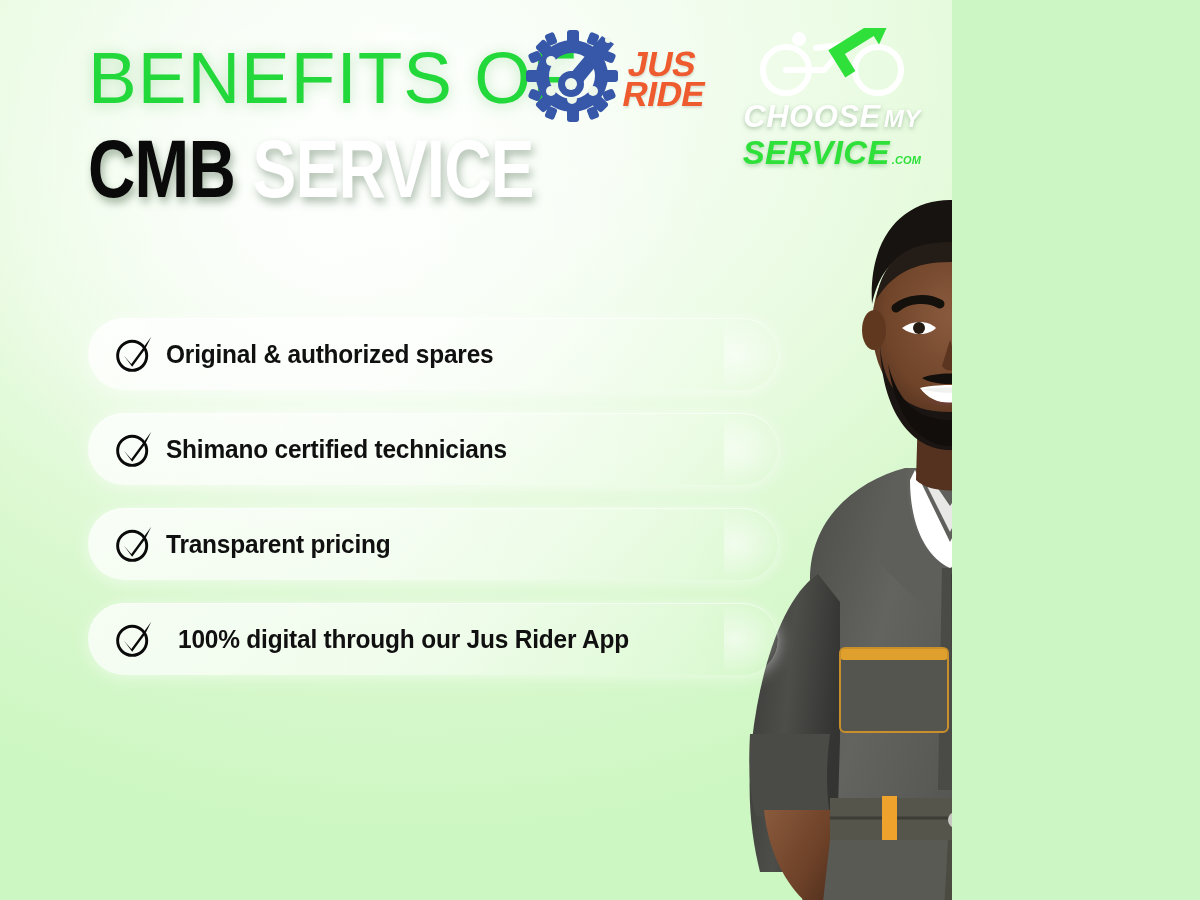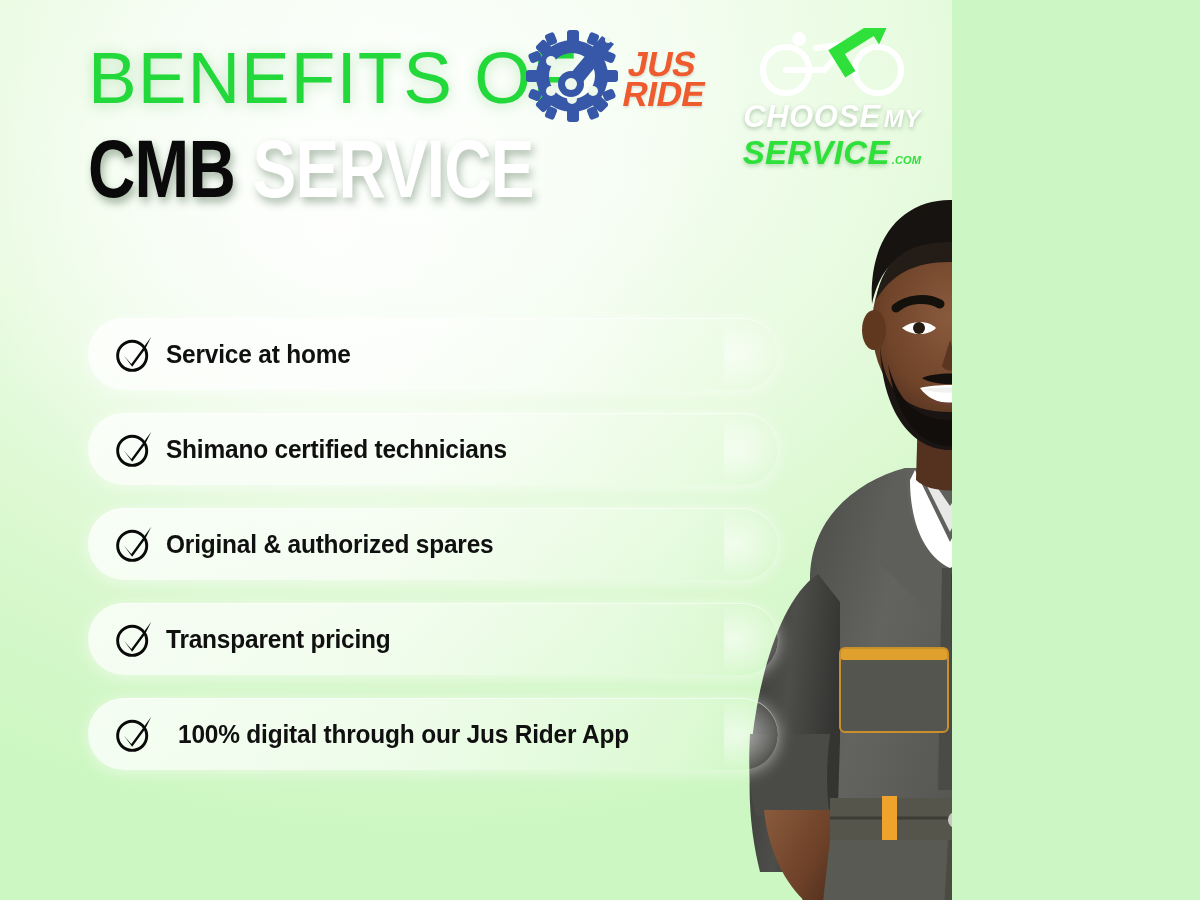--- a/index.html
+++ b/index.html
@@ -317,35 +317,28 @@
     </div>
 
   </div>
 
   <div class="benefits" id="benefit-list">
       <div class="pill">
         <span class="pill-check"><svg viewBox="0 0 44 44" width="40" height="40" xmlns="http://www.w3.org/2000/svg">
   <circle cx="20" cy="24" r="16" fill="none" stroke="#0a0a0a" stroke-width="3.2"></circle>
   <path d="M11 24 L19 33 L41 3 L34 17 L20 36 Z" fill="#0a0a0a"></path>
 </svg></span>
-        <span class="pill-label">Service at home</span>
+        <span class="pill-label">Original &amp; authorized spares</span>
       </div>
       <div class="pill">
         <span class="pill-check"><svg viewBox="0 0 44 44" width="40" height="40" xmlns="http://www.w3.org/2000/svg">
   <circle cx="20" cy="24" r="16" fill="none" stroke="#0a0a0a" stroke-width="3.2"></circle>
   <path d="M11 24 L19 33 L41 3 L34 17 L20 36 Z" fill="#0a0a0a"></path>
 </svg></span>
         <span class="pill-label">Shimano certified technicians</span>
-      </div>
-      <div class="pill">
-        <span class="pill-check"><svg viewBox="0 0 44 44" width="40" height="40" xmlns="http://www.w3.org/2000/svg">
-  <circle cx="20" cy="24" r="16" fill="none" stroke="#0a0a0a" stroke-width="3.2"></circle>
-  <path d="M11 24 L19 33 L41 3 L34 17 L20 36 Z" fill="#0a0a0a"></path>
-</svg></span>
-        <span class="pill-label">Original &amp; authorized spares</span>
       </div>
       <div class="pill">
         <span class="pill-check"><svg viewBox="0 0 44 44" width="40" height="40" xmlns="http://www.w3.org/2000/svg">
   <circle cx="20" cy="24" r="16" fill="none" stroke="#0a0a0a" stroke-width="3.2"></circle>
   <path d="M11 24 L19 33 L41 3 L34 17 L20 36 Z" fill="#0a0a0a"></path>
 </svg></span>
         <span class="pill-label">Transparent pricing</span>
       </div>
       <div class="pill indent">
         <span class="pill-check"><svg viewBox="0 0 44 44" width="40" height="40" xmlns="http://www.w3.org/2000/svg">

